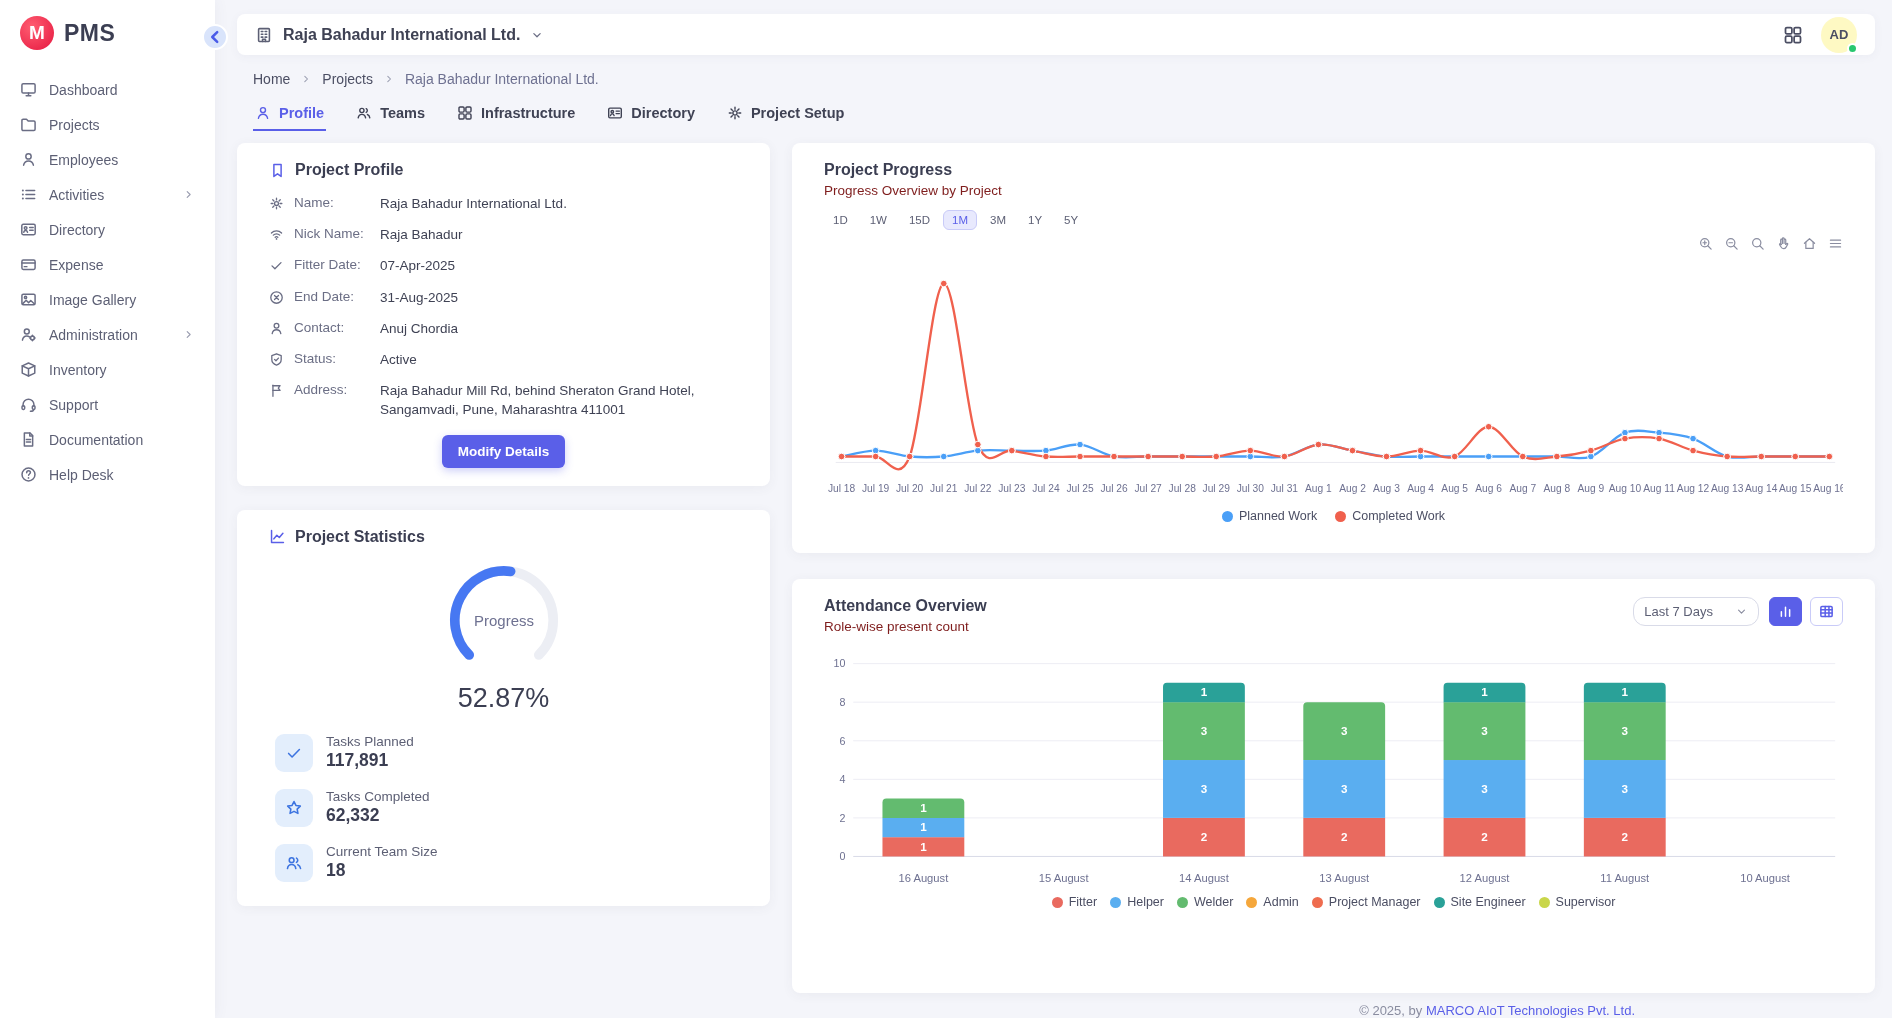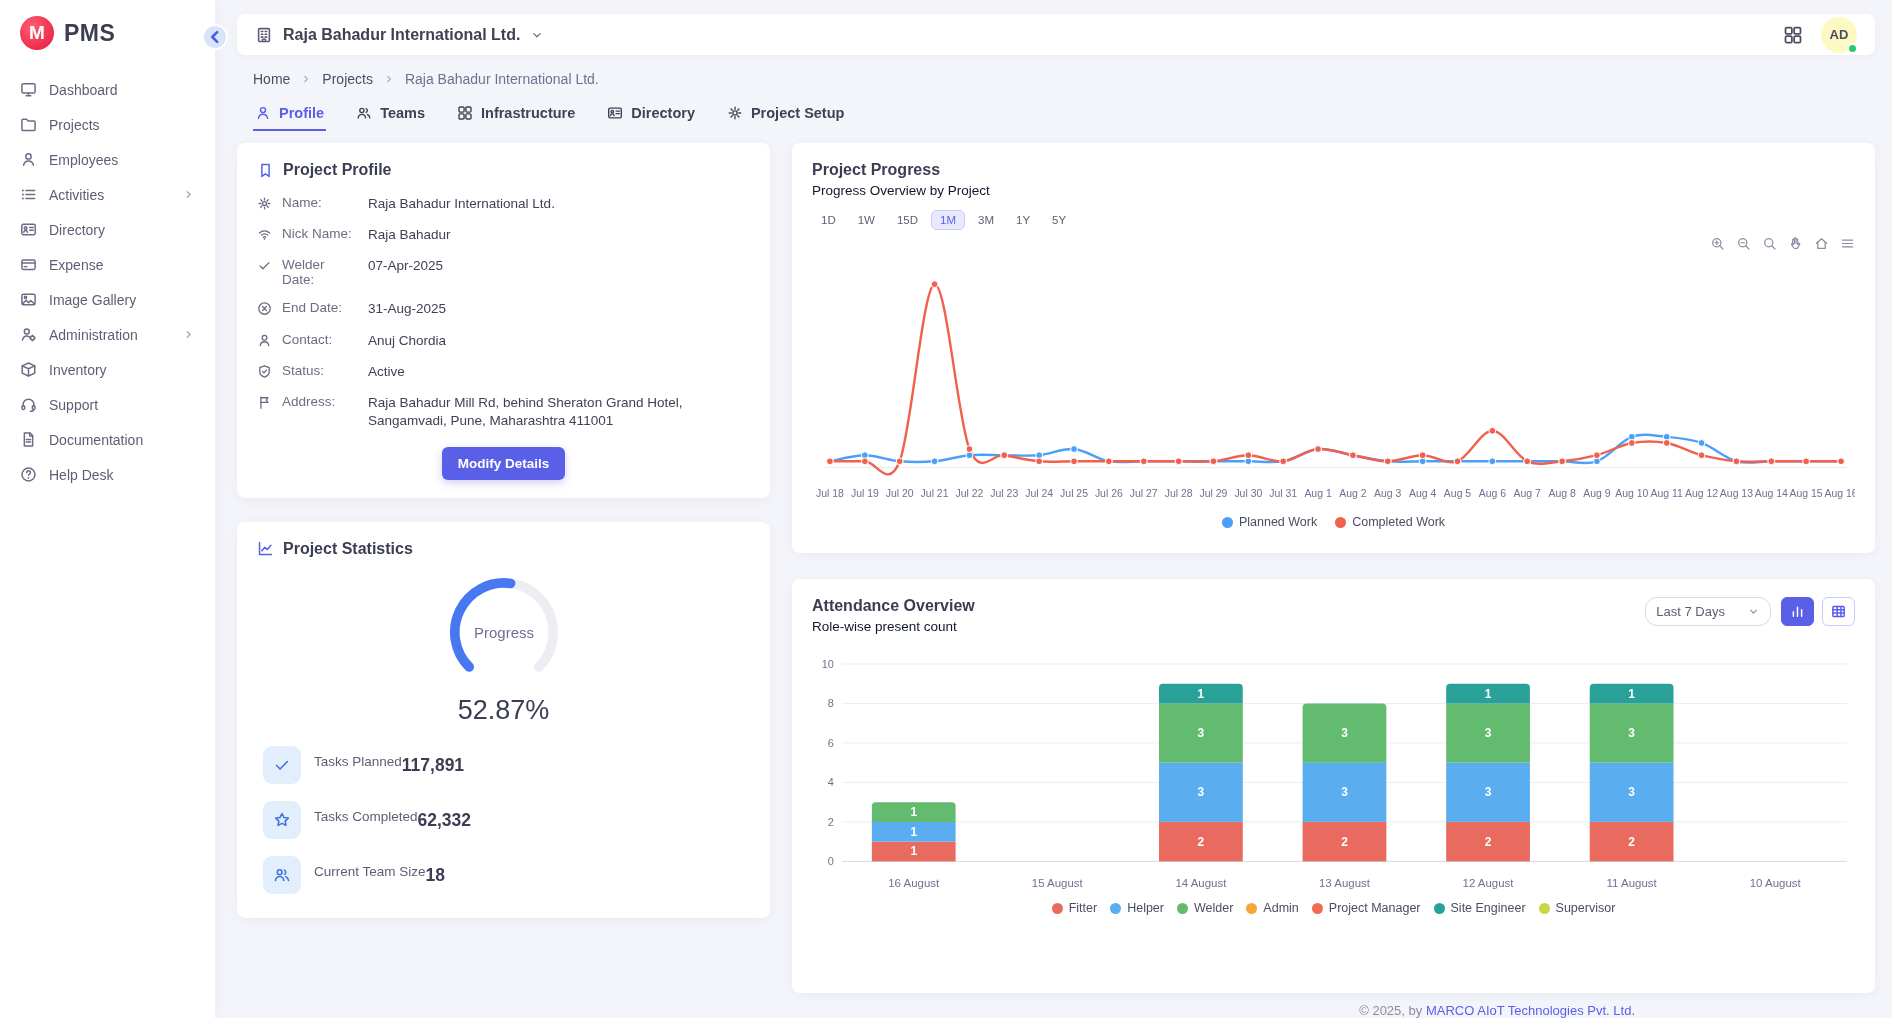--- a/index.html
+++ b/index.html
@@ -34,47 +34,47 @@
   .crumb.current{color:#6e7191;cursor:default}
   .crumb-sep{font-size:12px;color:#9a9db0}
   .tabs{display:flex;align-items:center;gap:28px;margin:14px 0 0 16px}
   .tab{display:flex;align-items:center;gap:8px;font-size:14.5px;font-weight:600;color:#3f4254;padding:4px 2px 8px;cursor:pointer;border-bottom:2px solid transparent}
   .tab .ic{font-size:16px}
   .tab.active{color:var(--accent);border-bottom-color:var(--accent)}
   
   .content{display:flex;gap:22px;margin-top:12px;flex:0 0 auto}
   .col-left{width:533px;flex:0 0 533px;display:flex;flex-direction:column;gap:24px}
   .col-right{flex:1;display:flex;flex-direction:column;gap:26px;min-width:0}
-  .card{background:#fff;border-radius:8px;box-shadow:0 2px 12px rgba(75,70,92,.06);padding:18px 20px}
+  .card{background:#fff;border-radius:8px;box-shadow:0 2px 12px rgba(75,70,92,.06);padding:18px 32px}
   .card-title{display:flex;align-items:center;gap:9px;font-size:16px;font-weight:700;color:#3b3e52}
   .card-title .ic{font-size:17px;color:var(--accent)}
   
   .profile-card{min-height:300px}
   .field-rows{margin-top:16px}
   .field-row{display:flex;align-items:flex-start;gap:10px;margin-bottom:13px;font-size:13.5px}
   .field-row .ic{font-size:15px;color:#6a6d84;margin-top:1px}
   .field-label{width:76px;flex:0 0 76px;color:#6b6e85}
   .field-value{color:#3f4254;line-height:1.35;flex:1}
   .btn-row{text-align:center;margin-top:16px}
   .btn-primary{background:var(--accent);color:#fff;border:none;border-radius:6px;font-size:13.5px;font-weight:600;padding:9px 16px;cursor:pointer;font-family:inherit;box-shadow:0 3px 8px rgba(90,95,232,.3)}
   
   .stats-card{height:396px}
   .gauge-wrap{text-align:center;margin-top:10px}
   .gauge-wrap svg{width:150px;height:122px}
   .gauge-value{font-size:27px;color:#3b3e52;margin-top:2px}
   .stat-rows{margin:20px 0 0 6px}
   .stat-row{display:flex;align-items:center;gap:13px;margin-bottom:17px}
   .stat-ic{width:38px;height:38px;flex:0 0 38px;border-radius:9px;background:#e3eefc;color:#3d74e0;display:flex;align-items:center;justify-content:center;font-size:18px}
   .stat-ic svg{width:1em;height:1em}
-  .stat-text{display:flex;flex-direction:row}
+  .stat-text{display:flex;flex-direction:column}
   .stat-label{font-size:13.5px;color:#5c5f74}
   .stat-value{font-size:17.5px;font-weight:700;color:#3b3e52;margin-top:1px}
   
   .progress-card{height:410px;display:flex;flex-direction:column}
-  .card-sub{font-size:13.5px;color:#0f172a;margin-top:4px}
+  .card-sub{font-size:13.5px;color:#7f1d1d;margin-top:4px}
   .range-row{display:flex;align-items:center;gap:4px;margin-top:12px}
   .range-btn{font-family:inherit;font-size:11.5px;color:#5c5f74;background:transparent;border:1px solid transparent;border-radius:6px;padding:3px 8px;cursor:pointer}
   .range-btn.active{color:var(--accent);background:#e8e9fd;border-color:#c9cbf8}
   .chart-toolbar{display:flex;justify-content:flex-end;gap:11px;margin-top:4px;height:18px}
   .tool{font-size:15px;color:#8a8da0;cursor:pointer}
   .line-chart-svg{width:100%;height:auto;margin-top:2px}
   .legend{display:flex;justify-content:center;align-items:center;gap:18px;margin-top:4px}
   .legend-item{display:inline-flex;align-items:center;gap:6px;font-size:12.5px;color:#4b4e63;cursor:pointer}
   .legend-dot{width:11px;height:11px;border-radius:50%;display:inline-block}
   
@@ -367,21 +367,21 @@
                 </span>
                 <span class="field-label">Nick Name:</span>
                 <span class="field-value">Raja Bahadur</span>
               </div>
               <div class="field-row">
                 <span class="ic">
                   <svg viewBox="0 0 16 16" fill="none" stroke="currentColor" stroke-width="1.4" stroke-linecap="round" stroke-linejoin="round">
                     <path d="M3.2 8.4l3.1 3.1 6.5-6.6"></path>
                   </svg>
                 </span>
-                <span class="field-label">Welder Date:</span>
+                <span class="field-label">Fitter Date:</span>
                 <span class="field-value">07-Apr-2025</span>
               </div>
               <div class="field-row">
                 <span class="ic">
                   <svg viewBox="0 0 16 16" fill="none" stroke="currentColor" stroke-width="1.4" stroke-linecap="round" stroke-linejoin="round">
                     <circle cx="8" cy="8" r="6.1"></circle>
                     <path d="M5.9 5.9l4.2 4.2M10.1 5.9l-4.2 4.2"></path>
                   </svg>
                 </span>
                 <span class="field-label">End Date:</span>

